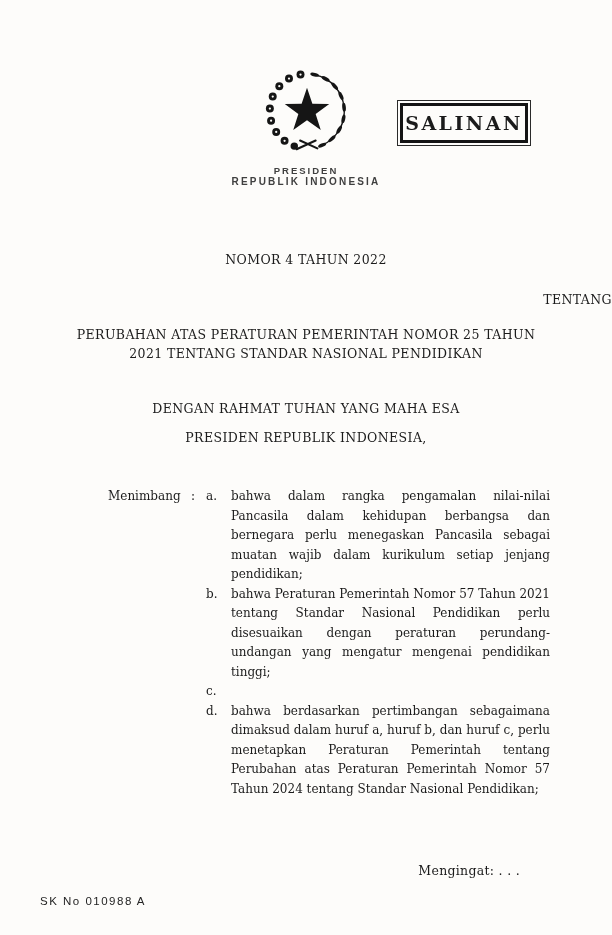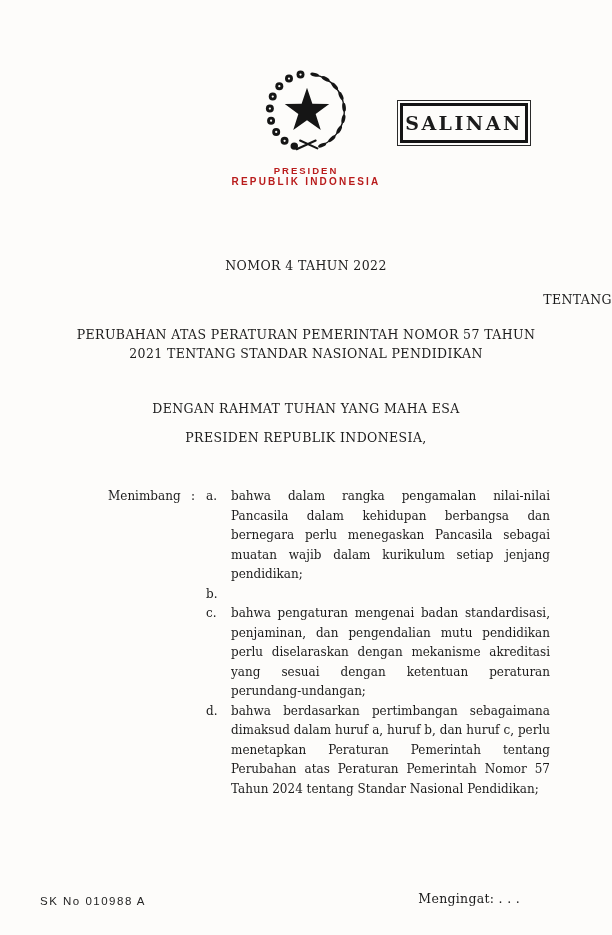--- a/index.html
+++ b/index.html
@@ -19,45 +19,45 @@
   .stamp{
     position:absolute;left:400px;top:103px;width:122px;height:34px;
     border:3px solid #141414;
     box-shadow:0 0 0 2px #fdfcfa,0 0 0 3px #2a2a2a;
     display:flex;align-items:center;justify-content:center;
     font-weight:bold;font-size:19px;letter-spacing:2.5px;
     background:#fdfcfa;
   }
   .letterhead{
     position:absolute;left:0;top:165px;width:612px;text-align:center;
-    font-family:"Liberation Sans","DejaVu Sans",sans-serif;font-weight:bold;color:#b91c1c;
+    font-family:"Liberation Sans","DejaVu Sans",sans-serif;font-weight:bold;color:#404040;
   }
   .letterhead .lh1{font-size:9.5px;letter-spacing:2px;}
   .letterhead .lh2{font-size:10px;letter-spacing:2.2px;margin-top:0;}
   
   .cline{position:absolute;left:0;width:612px;text-align:center;font-size:12.5px;letter-spacing:0.4px;}
   .t1{top:219px;}
-  .t2{top:258px;}
+  .t2{top:252px;}
   .t3{top:292px;text-align:right;}
   .t4{top:326px;left:76px;width:460px;line-height:18.5px;}
   .p1{top:401px;text-align:center;}
   .p2{top:430px;}
   
   .consider{
     position:absolute;left:85px;top:487px;width:442px;
     display:grid;grid-template-columns:83px 15px 25px 1fr;
     font-size:12px;line-height:19.5px;margin-left:23px;
   }
   .consider .label{grid-column:1;grid-row:1;}
   .consider .colon{grid-column:2;grid-row:1;}
   .item-letter{grid-column:3;}
   .item-text{grid-column:4;text-align:justify;text-justify:inter-word;}
   
   .continuation{
-    position:absolute;right:92px;top:863px;font-size:12.5px;letter-spacing:0.3px;margin-top:28px;
+    position:absolute;right:92px;top:863px;font-size:12.5px;letter-spacing:0.3px;
   }
   .sk-code{
     position:absolute;left:40px;top:895px;
     font-family:"Liberation Sans","DejaVu Sans",sans-serif;
     font-size:11.5px;letter-spacing:1.5px;color:#242424;
   }
 </style>
 </head>
 <body>
 
@@ -113,36 +113,36 @@
     <span>SALINAN</span>
   </div>
 
   <div class="letterhead">
     <div class="lh1">PRESIDEN</div>
     <div class="lh2">REPUBLIK INDONESIA</div>
   </div>
 
   <div class="cline t2">NOMOR 4 TAHUN 2022</div>
   <div class="cline t3">TENTANG</div>
-  <div class="cline t4">PERUBAHAN ATAS PERATURAN PEMERINTAH NOMOR 57 TAHUN 2021 TENTANG STANDAR NASIONAL PENDIDIKAN</div>
+  <div class="cline t4">PERUBAHAN ATAS PERATURAN PEMERINTAH NOMOR 25 TAHUN 2021 TENTANG STANDAR NASIONAL PENDIDIKAN</div>
 
   <div class="cline p1">DENGAN RAHMAT TUHAN YANG MAHA ESA</div>
   <div class="cline p2">PRESIDEN REPUBLIK INDONESIA,</div>
 
   <div class="consider">
     <div class="label">Menimbang</div>
     <div class="colon">:</div>
 
     <div class="item-letter" style="grid-row:1">a.</div>
     <div class="item-text" style="grid-row:1">bahwa dalam rangka pengamalan nilai-nilai Pancasila dalam kehidupan berbangsa dan bernegara perlu menegaskan Pancasila sebagai muatan wajib dalam kurikulum setiap jenjang pendidikan;</div>
 
     <div class="item-letter" style="grid-row:2">b.</div>
+    <div class="item-text" style="grid-row:2">bahwa Peraturan Pemerintah Nomor 57 Tahun 2021 tentang Standar Nasional Pendidikan perlu disesuaikan dengan peraturan perundang-undangan yang mengatur mengenai pendidikan tinggi;</div>
 
     <div class="item-letter" style="grid-row:3">c.</div>
-    <div class="item-text" style="grid-row:3">bahwa pengaturan mengenai badan standardisasi, penjaminan, dan pengendalian mutu pendidikan perlu diselaraskan dengan mekanisme akreditasi yang sesuai dengan ketentuan peraturan perundang-undangan;</div>
 
     <div class="item-letter" style="grid-row:4">d.</div>
     <div class="item-text" style="grid-row:4">bahwa berdasarkan pertimbangan sebagaimana dimaksud dalam huruf a, huruf b, dan huruf c, perlu menetapkan Peraturan Pemerintah tentang Perubahan atas Peraturan Pemerintah Nomor 57 Tahun 2024 tentang Standar Nasional Pendidikan;</div>
   </div>
 
   <div class="continuation">Mengingat: . . .</div>
 
   <div class="sk-code">SK No 010988 A</div>
 
 </div>

